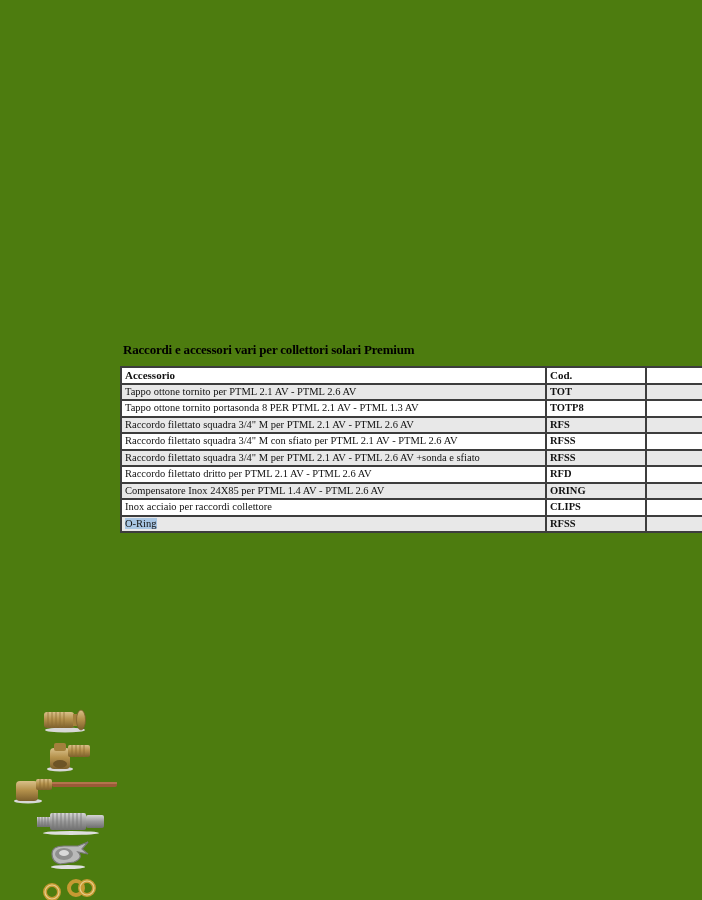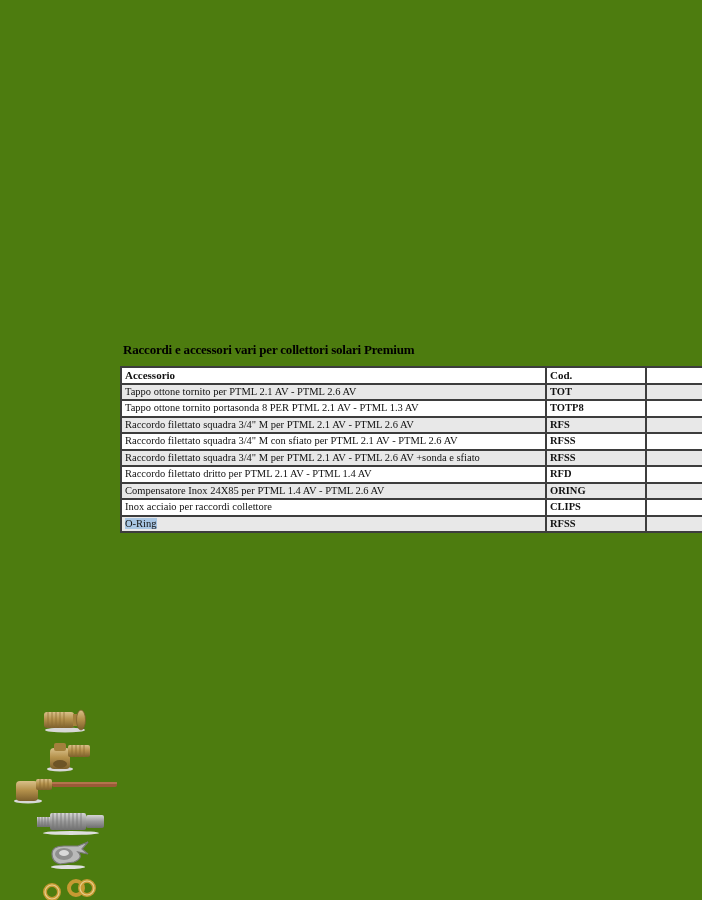--- a/index.html
+++ b/index.html
@@ -159,21 +159,21 @@
           <td class="col-acc">Raccordo filettato squadra 3/4" M con sfiato per PTML 2.1 AV - PTML 2.6 AV</td>
           <td class="col-cod">RFSS</td>
           <td class="col-empty"></td>
         </tr>
         <tr class="shaded">
           <td class="col-acc">Raccordo filettato squadra 3/4" M per PTML 2.1 AV - PTML 2.6 AV +sonda e sfiato</td>
           <td class="col-cod">RFSS</td>
           <td class="col-empty"></td>
         </tr>
         <tr>
-          <td class="col-acc">Raccordo filettato dritto per PTML 2.1 AV - PTML 1.4 AV</td>
+          <td class="col-acc">Raccordo filettato dritto per PTML 2.1 AV - PTML 2.6 AV</td>
           <td class="col-cod">RFD</td>
           <td class="col-empty"></td>
         </tr>
         <tr class="shaded">
           <td class="col-acc">Compensatore Inox 24X85 per PTML 1.4 AV - PTML 2.6 AV</td>
           <td class="col-cod">ORING</td>
           <td class="col-empty"></td>
         </tr>
         <tr>
           <td class="col-acc">Inox acciaio per raccordi collettore</td>

